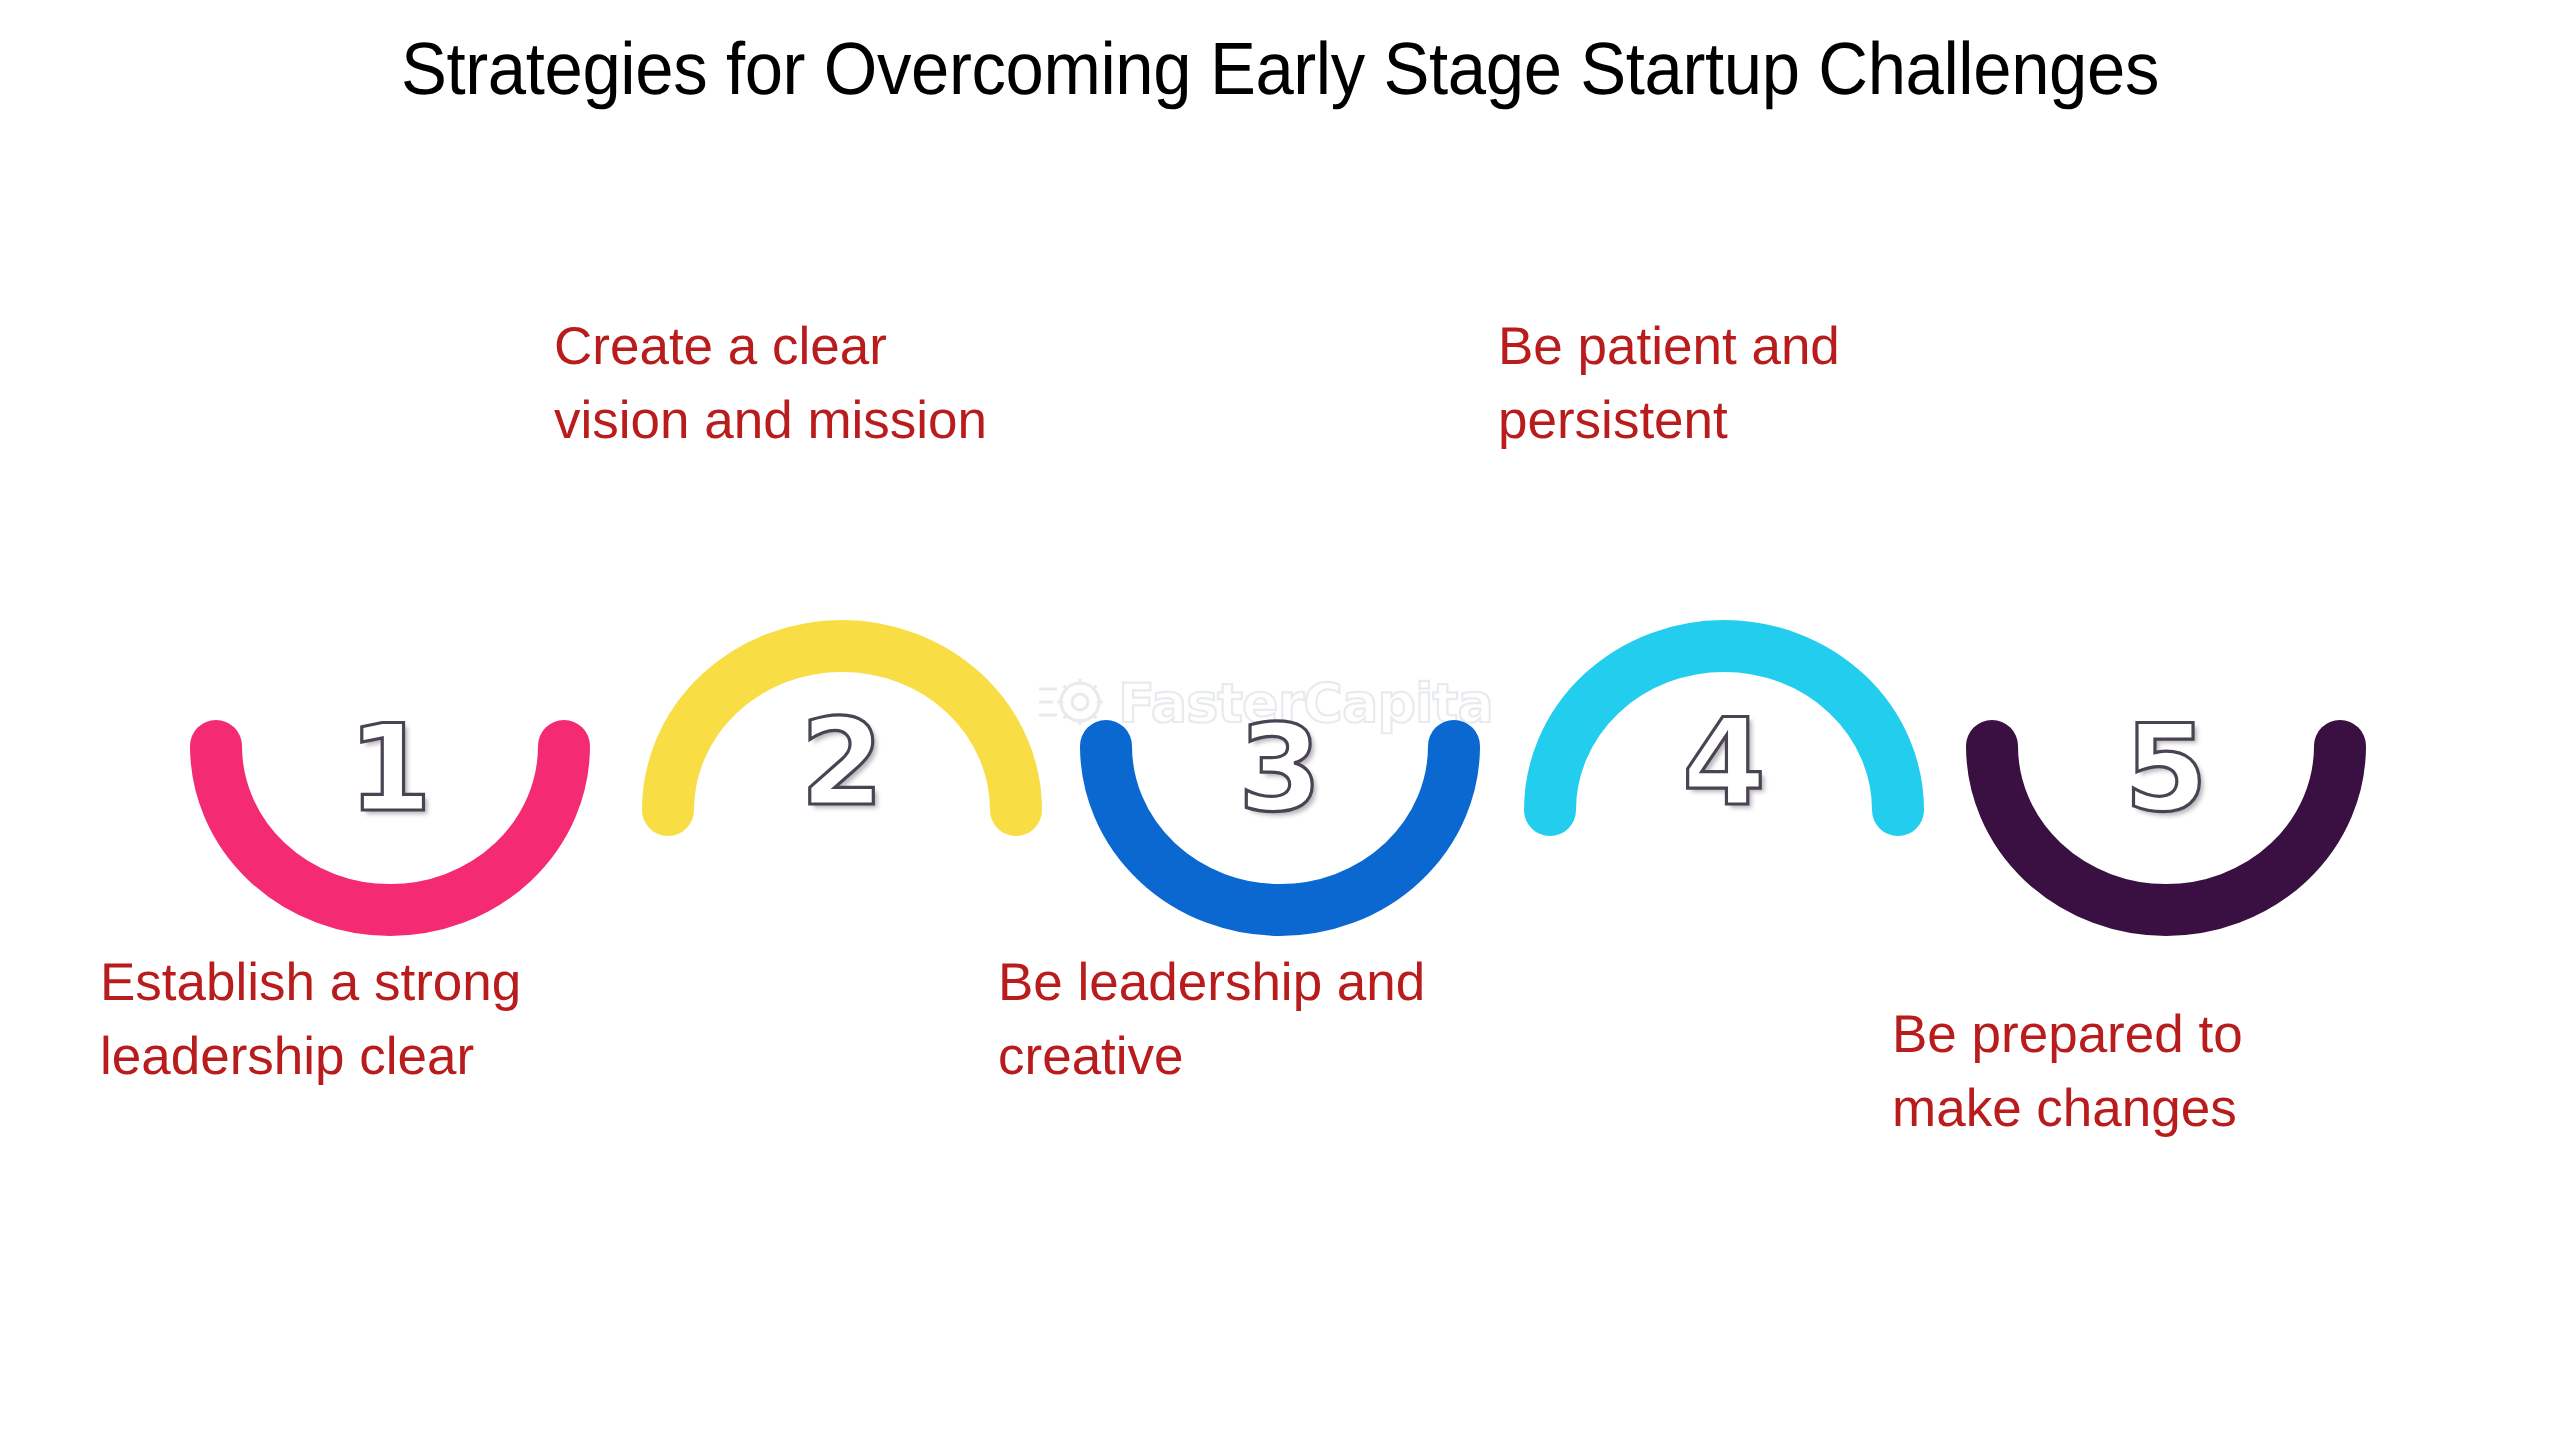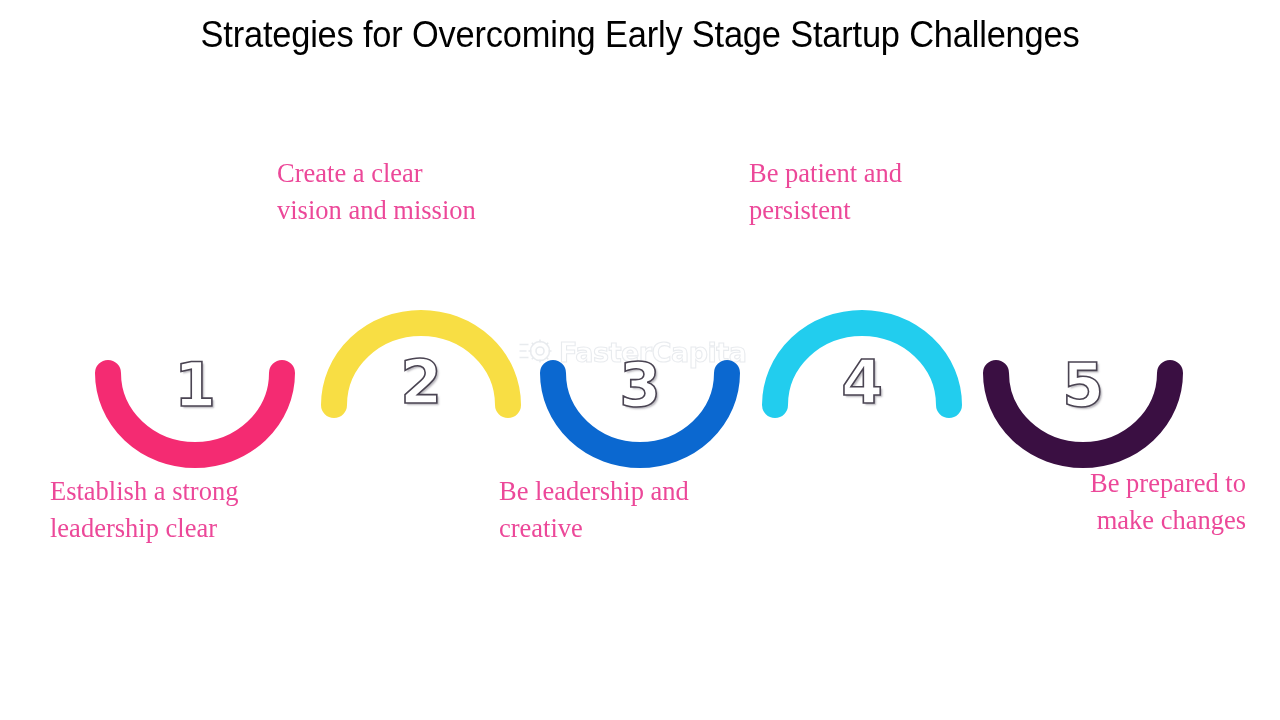--- a/index.html
+++ b/index.html
@@ -80,24 +80,24 @@
     text-shadow: 2px 2px 2px rgba(80,75,90,0.40);
     line-height: 1;
     width: 100%;
     text-align: center;
     user-select: none;
   }
 
   
   .caption {
     position: absolute;
-    font-family: Liberation Serif, serif;
+    font-family: Liberation Sans, sans-serif;
     font-size: 26.5px;
     font-weight: 400;
-    color: #ec4899;
+    color: #b91c1c;
     line-height: 1.38;
     white-space: pre-line;
   }
 </style>
 </head>
 <body style="background: rgb(255, 255, 255);">
 
 <div id="stage">
 
   <div class="title">Strategies for Overcoming Early Stage Startup Challenges</div>
@@ -153,16 +153,16 @@
   </div>
   <div class="caption" style="left:716px; top:155px; width:300px;margin-left:33px;">Be patient and
 persistent</div>
 
   <div class="arc-group" style="left:983px; top:360px; width:200px; height:100px;">
     <svg class="arc-svg" width="200" height="100" viewBox="0 0 200 100">
       <path d="M13 13 A 87 82 0 0 0 187 13" fill="none" stroke-linecap="round" stroke-width="26" stroke="#3A0F42"></path>
     </svg>
     <div class="arc-number" style="top:-5px;">5</div>
   </div>
-  <div class="caption" style="left:946px; top:465px; width:300px;text-align:right;">Be prepared to
+  <div class="caption" style="left:946px; top:499px; width:300px;">Be prepared to
 make changes</div>
 
 </div>
 
 </body></html>

